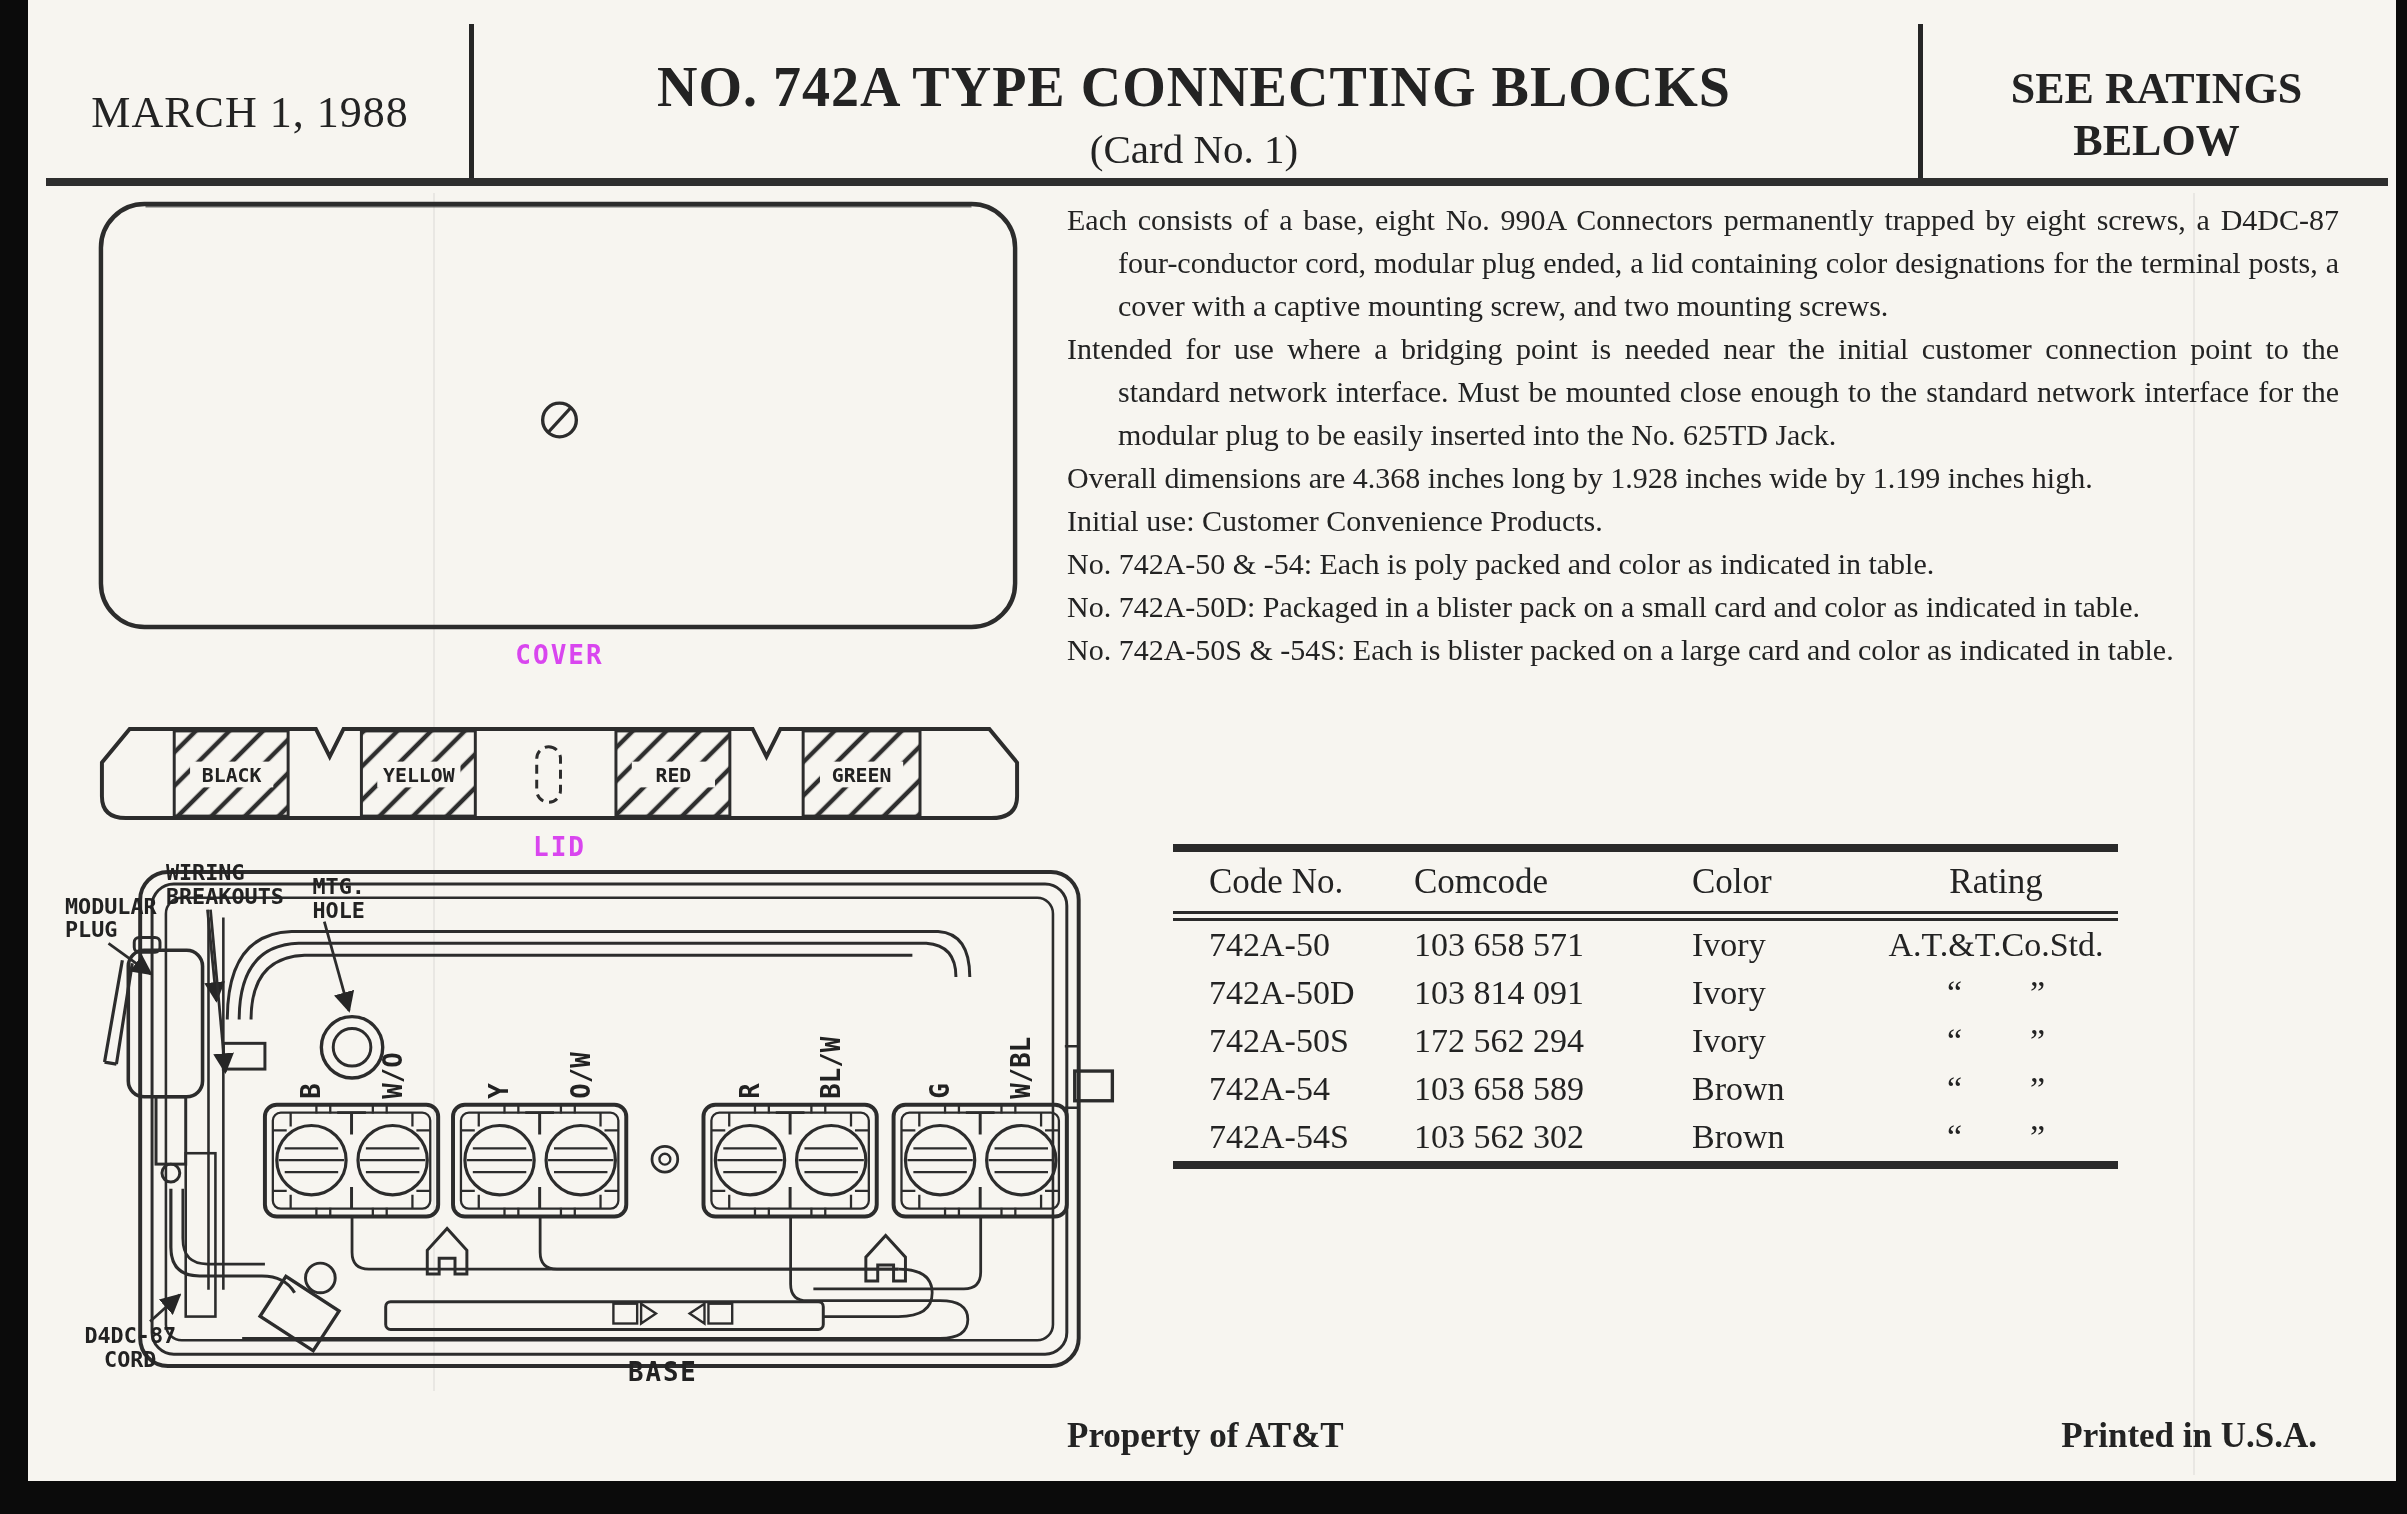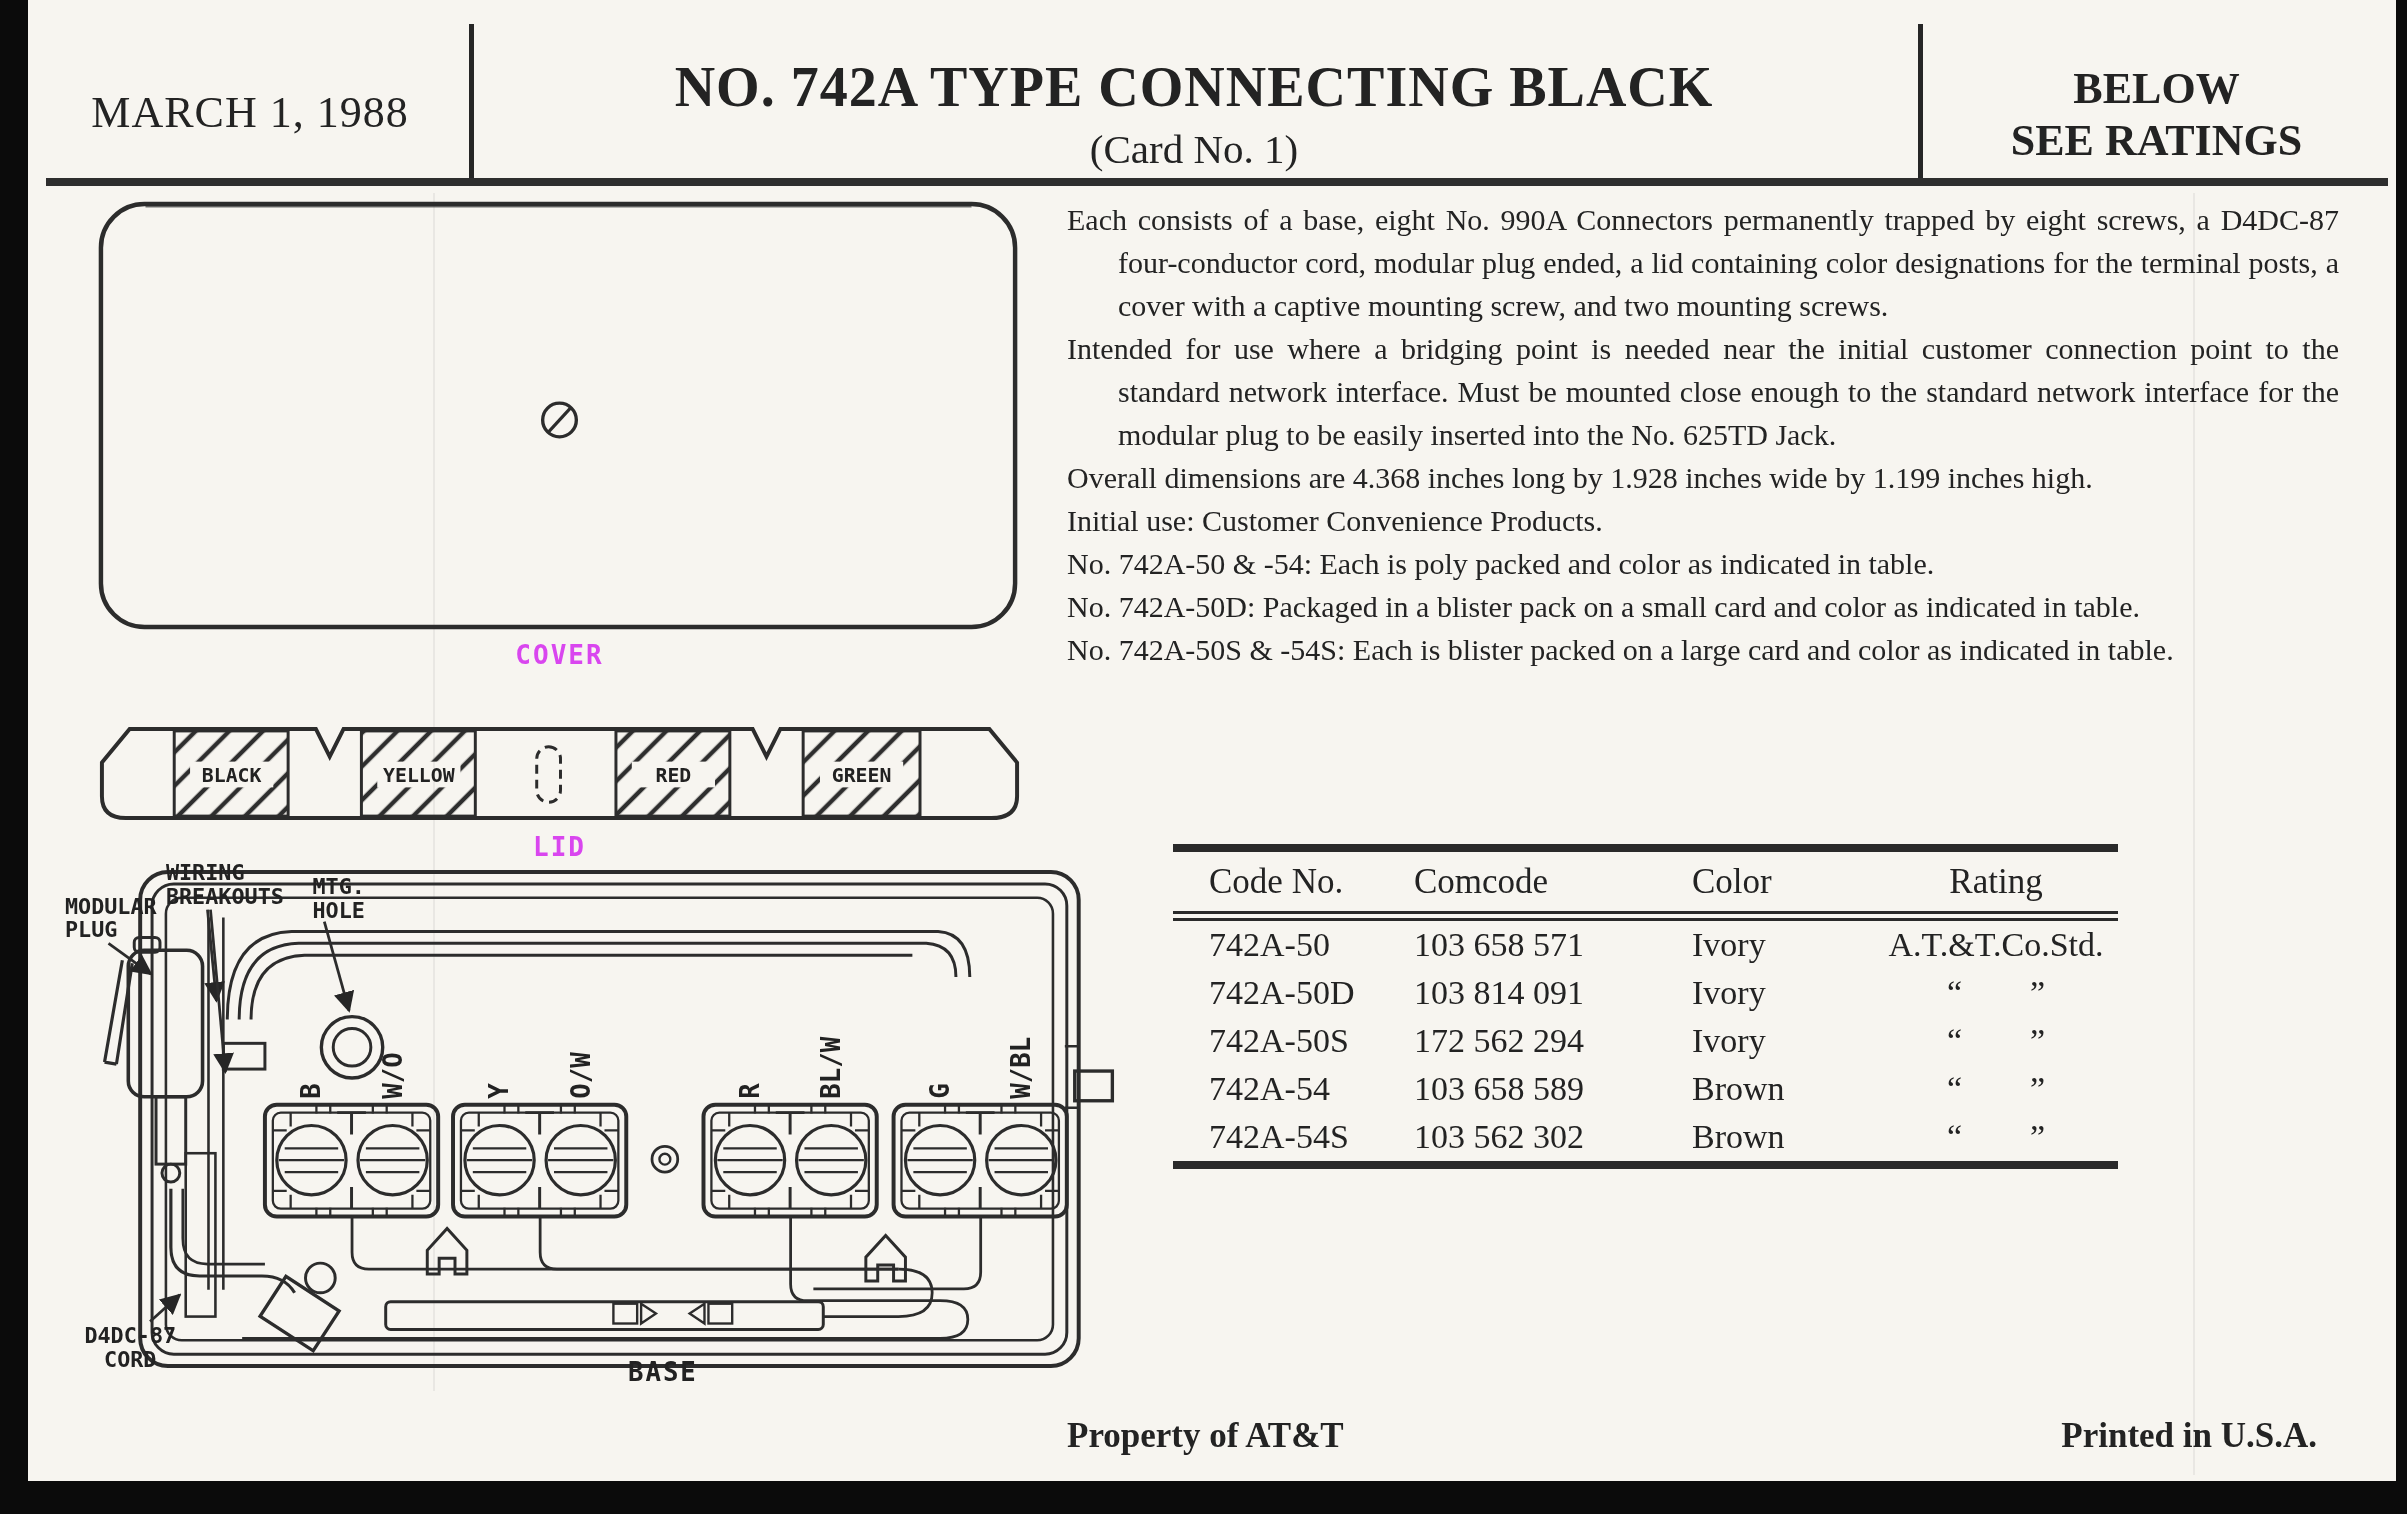--- a/index.html
+++ b/index.html
@@ -40,25 +40,25 @@
   svg{position:absolute;overflow:visible;}
   svg text{font-family:"DejaVu Sans Mono","Liberation Mono",monospace;font-weight:bold;fill:#222;}
 </style>
 </head>
 <body>
 
 <div class="page">
   <div class="card"></div>
 
   <div class="abs hdr-date">MARCH 1, 1988</div>
-  <div class="abs hdr-title">NO. 742A TYPE CONNECTING BLACK</div>
+  <div class="abs hdr-title">NO. 742A TYPE CONNECTING BLOCKS</div>
   <div class="abs hdr-sub">(Card No. 1)</div>
   <div class="abs hdr-ratings">
+    <div>SEE RATINGS</div>
     <div>BELOW</div>
-    <div>SEE RATINGS</div>
   </div>
   <div class="abs vdiv" style="left:469px;"></div>
   <div class="abs vdiv" style="left:1918px;"></div>
   <div class="abs hrule"></div>
 
   <svg class="abs" style="left:94px;top:198px;" width="931" height="441" viewBox="0 0 940 445">
     <g fill="none" stroke="#2c2c2c">
       <rect x="7" y="6" width="923" height="427" rx="44" stroke-width="4.5"></rect>
       <line x1="52" y1="8" x2="886" y2="8" stroke-width="3" opacity="0.65"></line>
       <g>

